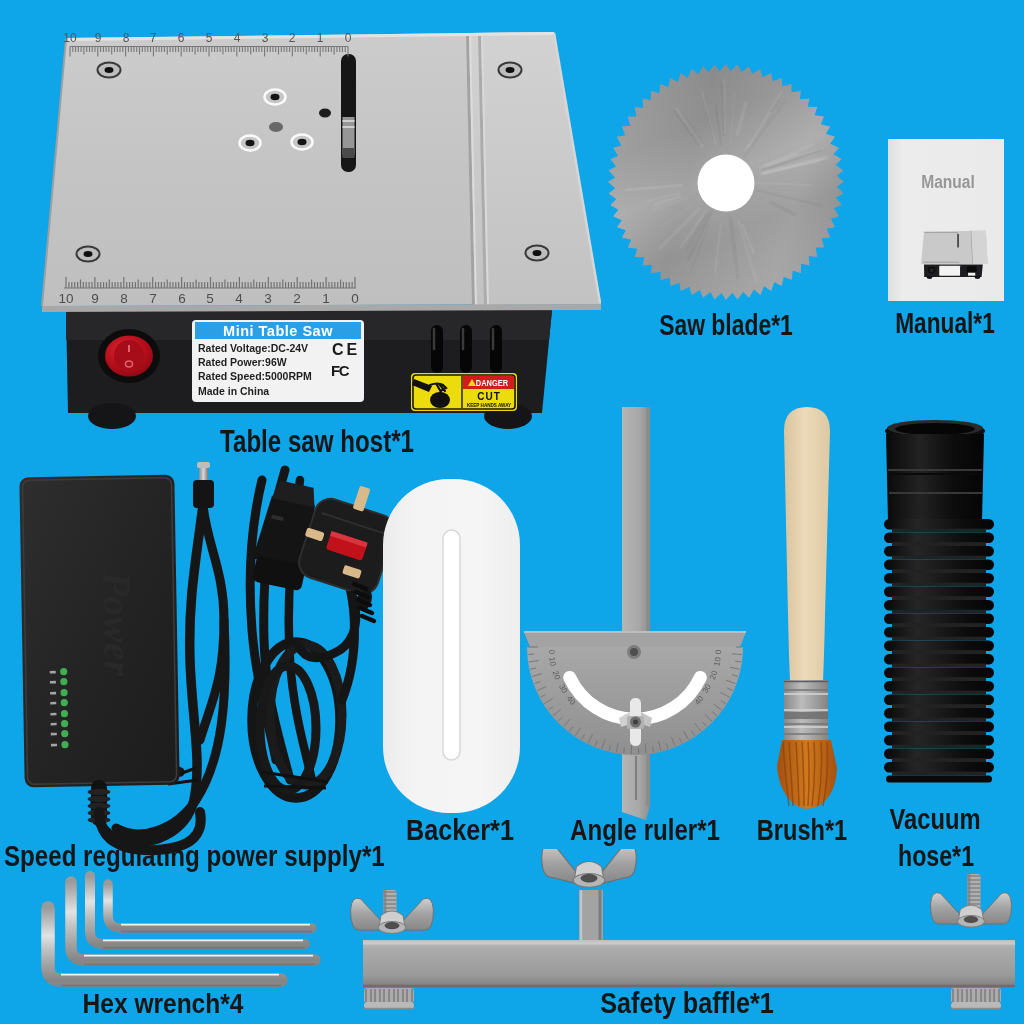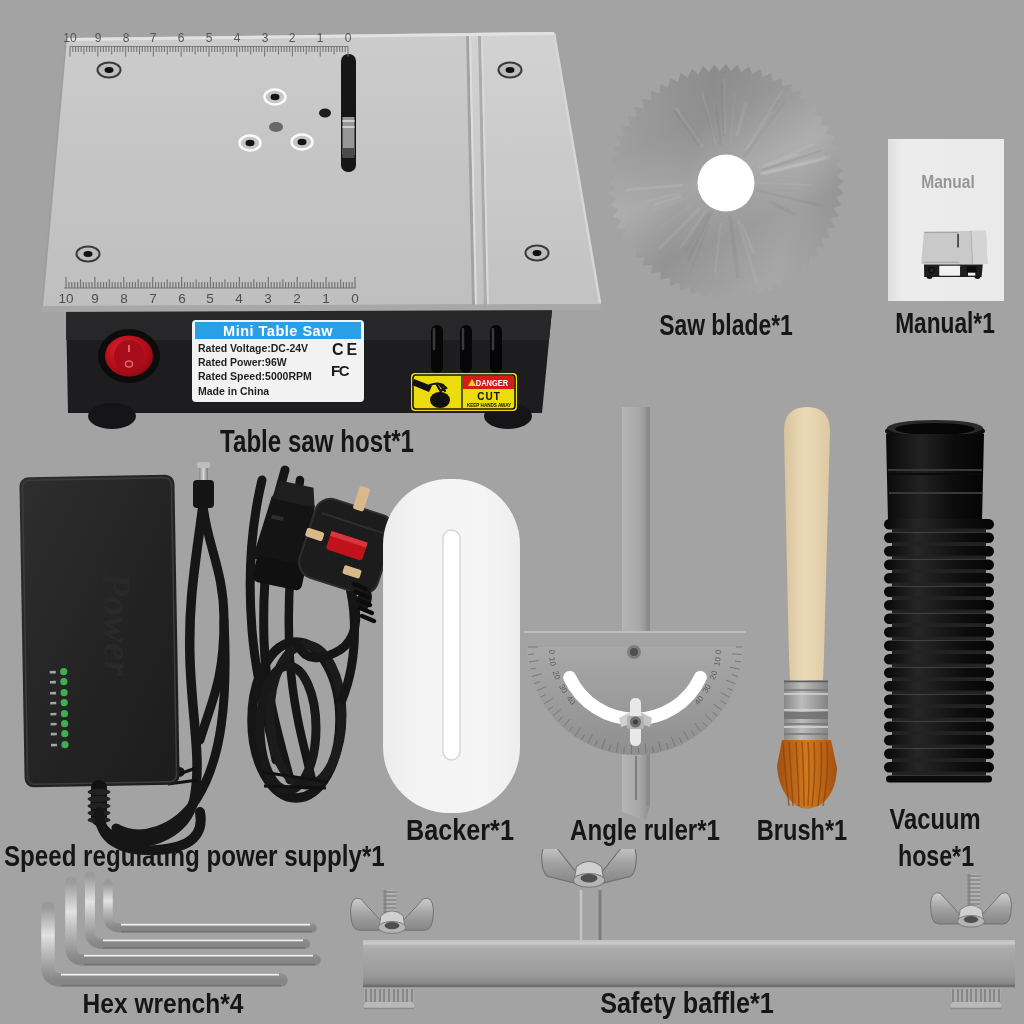--- a/index.html
+++ b/index.html
@@ -1,13 +1,13 @@
 <!DOCTYPE html>
 <html><head><meta charset="utf-8"><style>html,body{margin:0;padding:0;background:#fff;width:1024px;height:1024px;overflow:hidden;}*{box-sizing:border-box;}</style></head><body>
-<div style="position:relative;width:1024px;height:1024px;background:#a3a3a3;font-family:'Liberation Sans',sans-serif;">
+<div style="position:relative;width:1024px;height:1024px;background:#0ea5e9;font-family:'Liberation Sans',sans-serif;">
     <svg width="640" height="440" style="position:absolute;left:0;top:0" viewBox="0 0 640 440">
       <defs>
 <linearGradient id="plate" x1="0" y1="0" x2="0" y2="1">
  <stop offset="0" stop-color="#cccccc"></stop>
           <stop offset="0.5" stop-color="#c4c4c4"></stop>
           <stop offset="1" stop-color="#bfbfbf"></stop>
 </linearGradient>
 <linearGradient id="rail" x1="0" y1="0" x2="0" y2="1">
  <stop offset="0" stop-color="#d2d2d2"></stop>
           <stop offset="1" stop-color="#c2c2c2"></stop>

